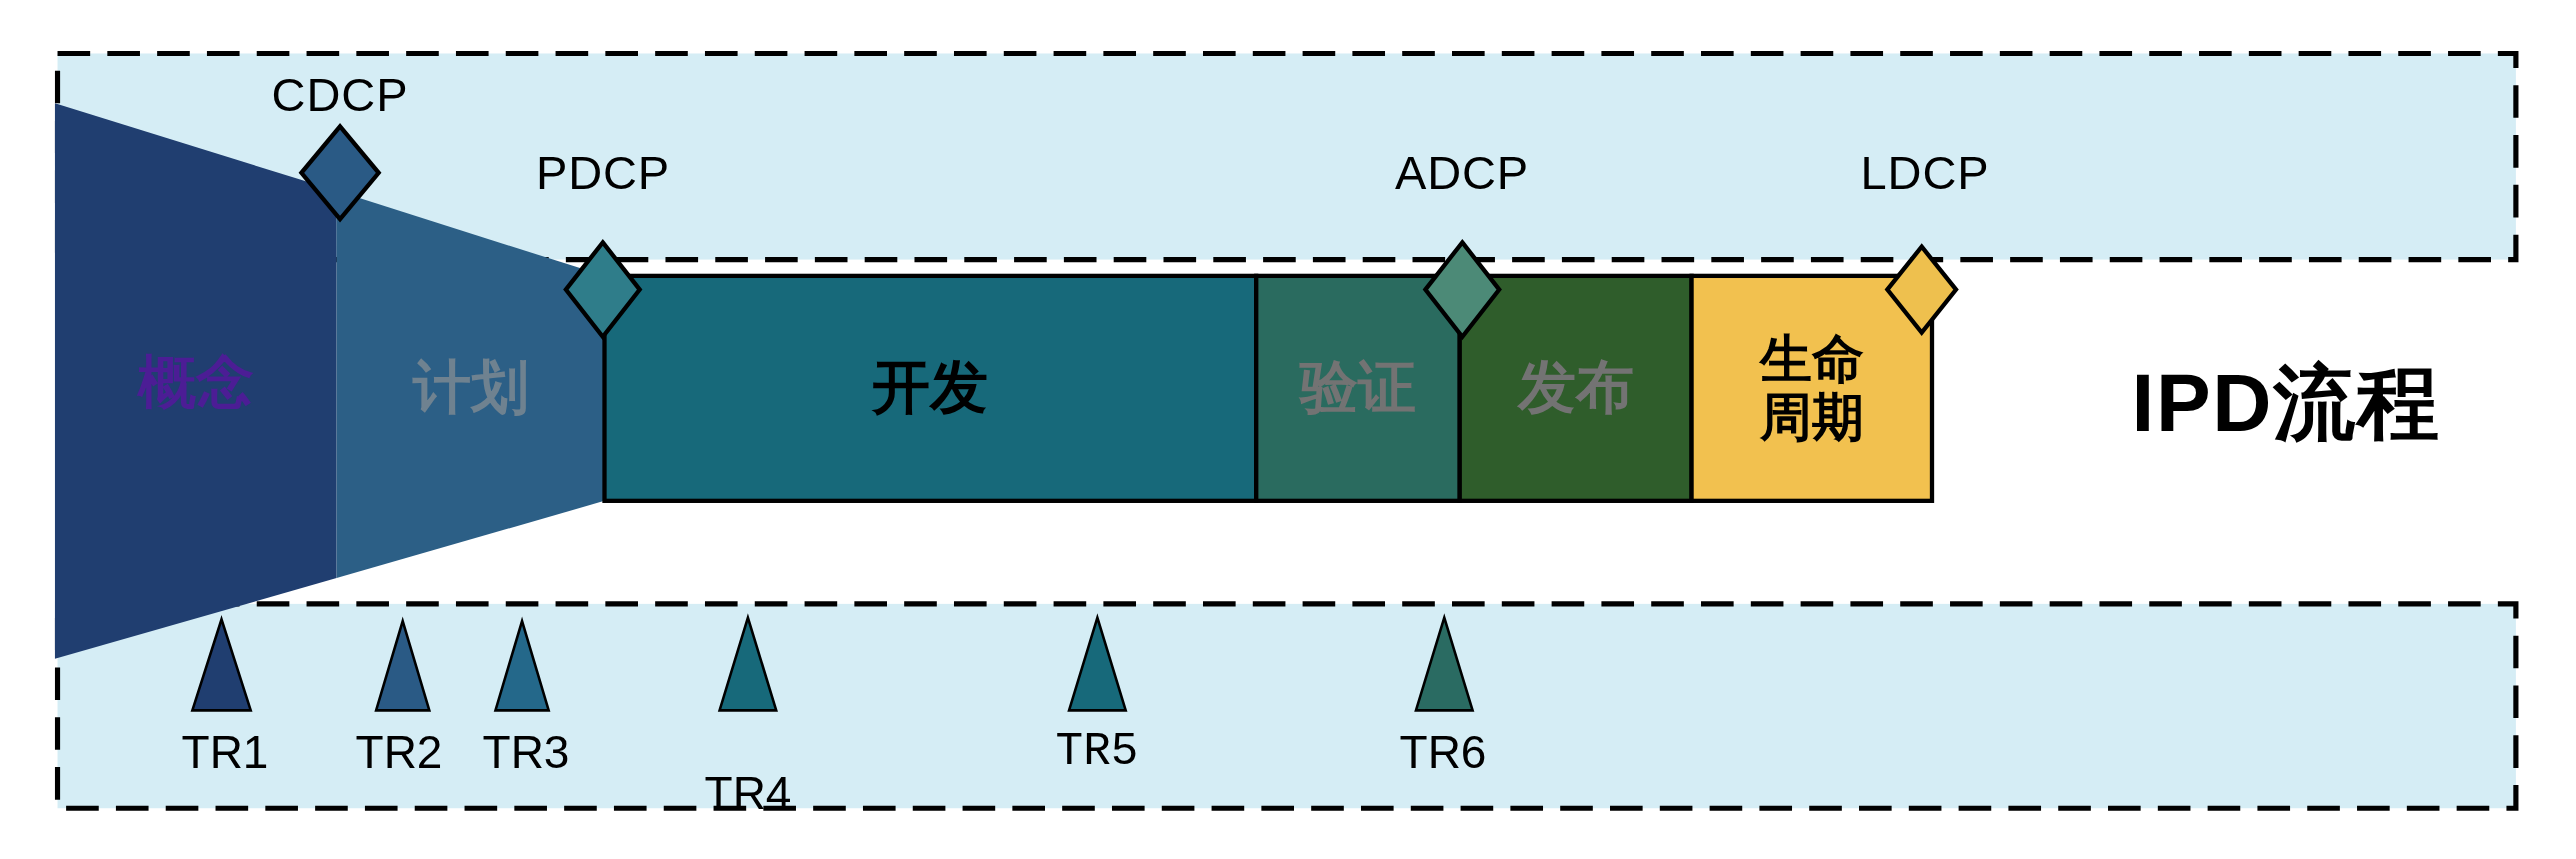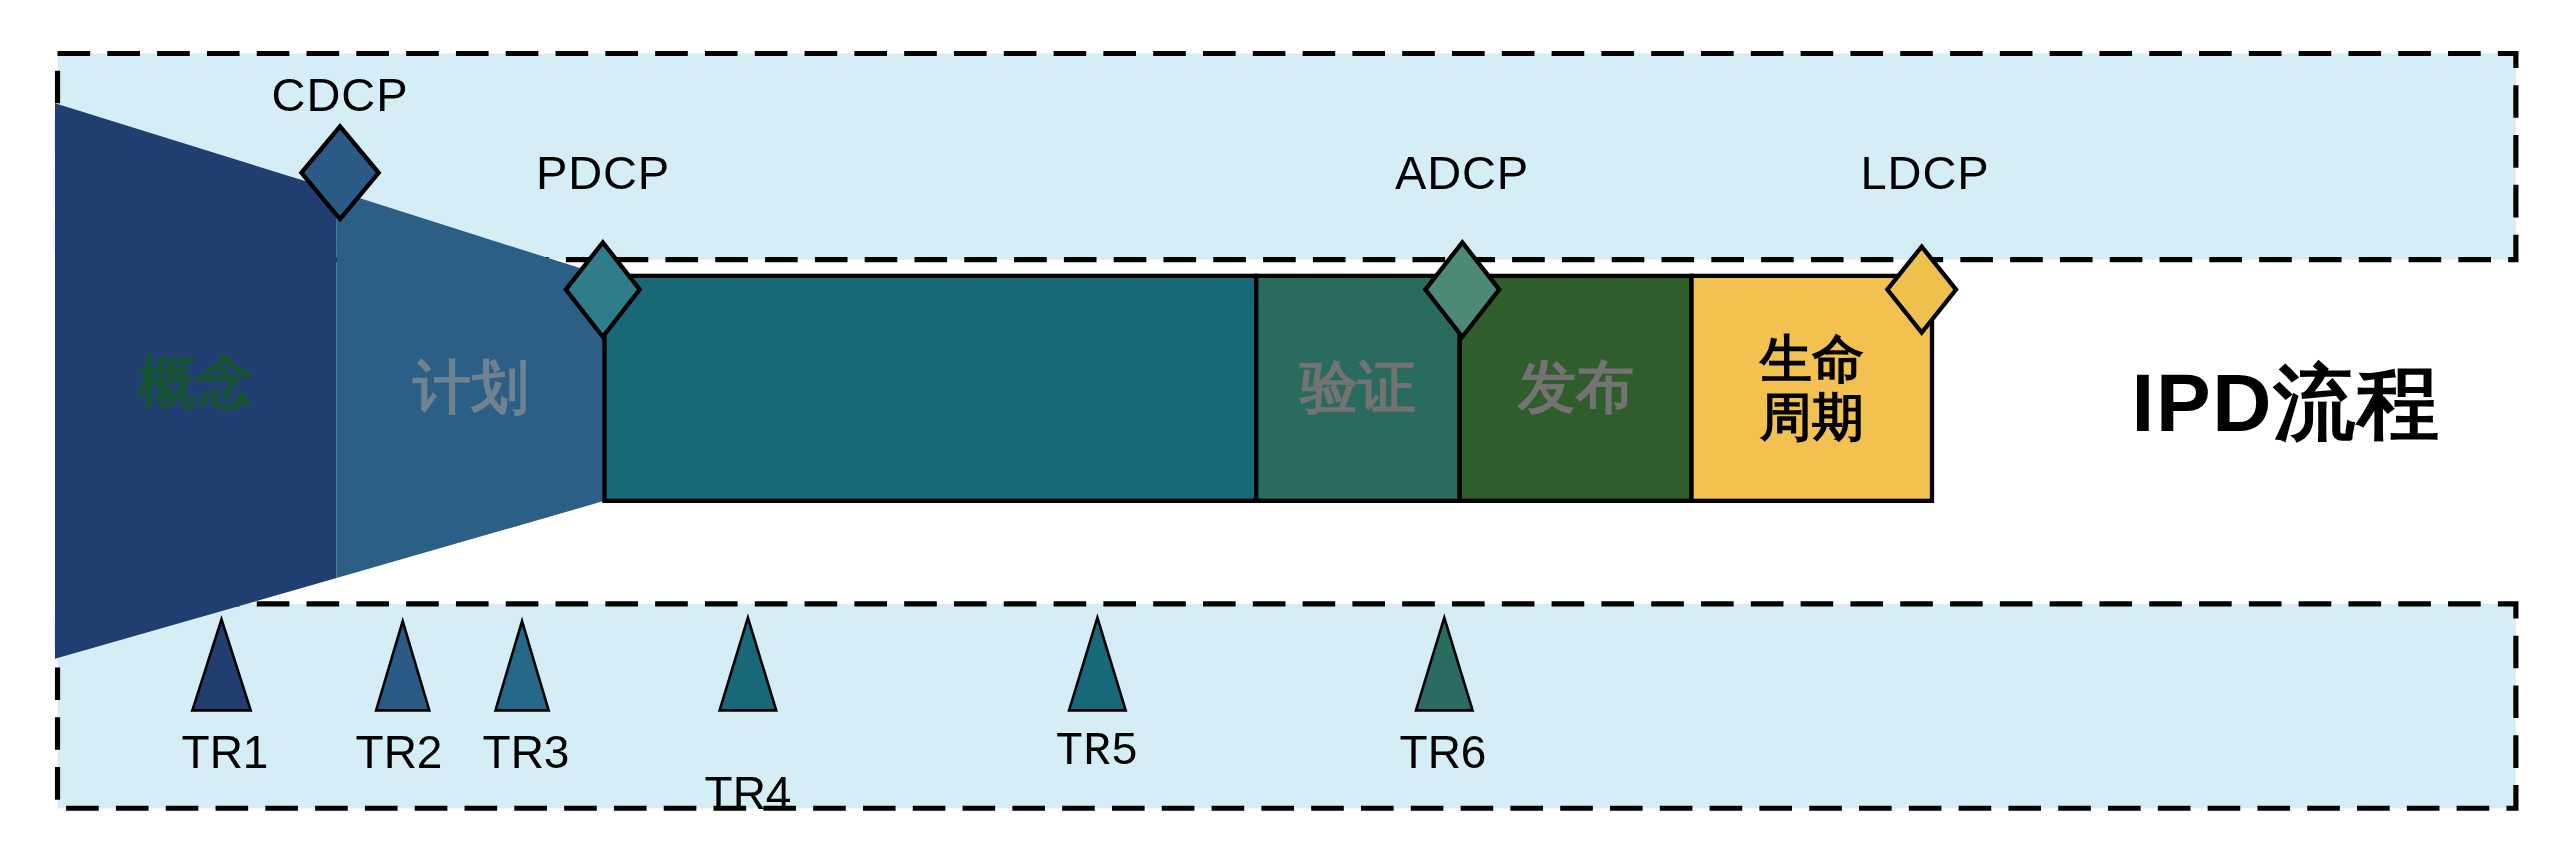--- a/index.html
+++ b/index.html
@@ -20,21 +20,21 @@
   .label {
     position: absolute;
     transform: translate(-50%, -50%);
     white-space: nowrap;
     color: #000000;
   }
   .dp-label   { font-size: 47px; font-weight: 500; letter-spacing: 0.9px; }
   .tr-label   { font-size: 46px; font-weight: 500; }
   .phase-label { font-size: 58px; font-weight: 600; }
   .phase-label.txt-white { color: #737373; }
-  .phase-label.txt-concept { color: #14532d; }
+  .phase-label.txt-concept { color: #4c1d95; }
   .phase-label.txt-plan    { color: #6f8290; }
   .lifecycle-label { font-size: 52px; font-weight: 600; line-height: 1.12; }
   .lifecycle-label span { display: block; }
   .band-title { font-size: 64px; font-weight: 700; letter-spacing: 1.7px; }
   .ipd-title  { font-size: 82px; font-weight: 600; letter-spacing: 1.7px; }
 </style>
 </head>
 <body>
 
 <div class="canvas">
@@ -65,20 +65,21 @@
     <polygon class="triangle" points="1682,719 1715,827 1649,827" fill="#2a6b62"></polygon>
   </svg>
 
   <div class="label dp-label" style="left:340px;  top:94px;">CDCP</div>
   <div class="label dp-label" style="left:603px;  top:172px;">PDCP</div>
   <div class="label dp-label" style="left:1462px; top:172px;">ADCP</div>
   <div class="label dp-label" style="left:1925px; top:172px;">LDCP</div>
 
   <div class="label phase-label txt-concept" style="left:196px;  top:383px;">概念</div>
   <div class="label phase-label txt-plan" style="left:471px;  top:388px;">计划</div>
+  <div class="label phase-label" style="left:930px; top:388px;">开发</div>
   <div class="label phase-label txt-white" style="left:1358px; top:388px;">验证</div>
   <div class="label phase-label txt-white" style="left:1576px; top:388px;">发布</div>
   <div class="label lifecycle-label" style="left:1812px; top:388px;">
     <span>生命</span>
     <span>周期</span>
   </div>
 
   <div class="label ipd-title" style="left:2286px; top:404px;">IPD流程</div>
 
   <div class="label tr-label" style="left:225px;  top:752px;">TR1</div>

